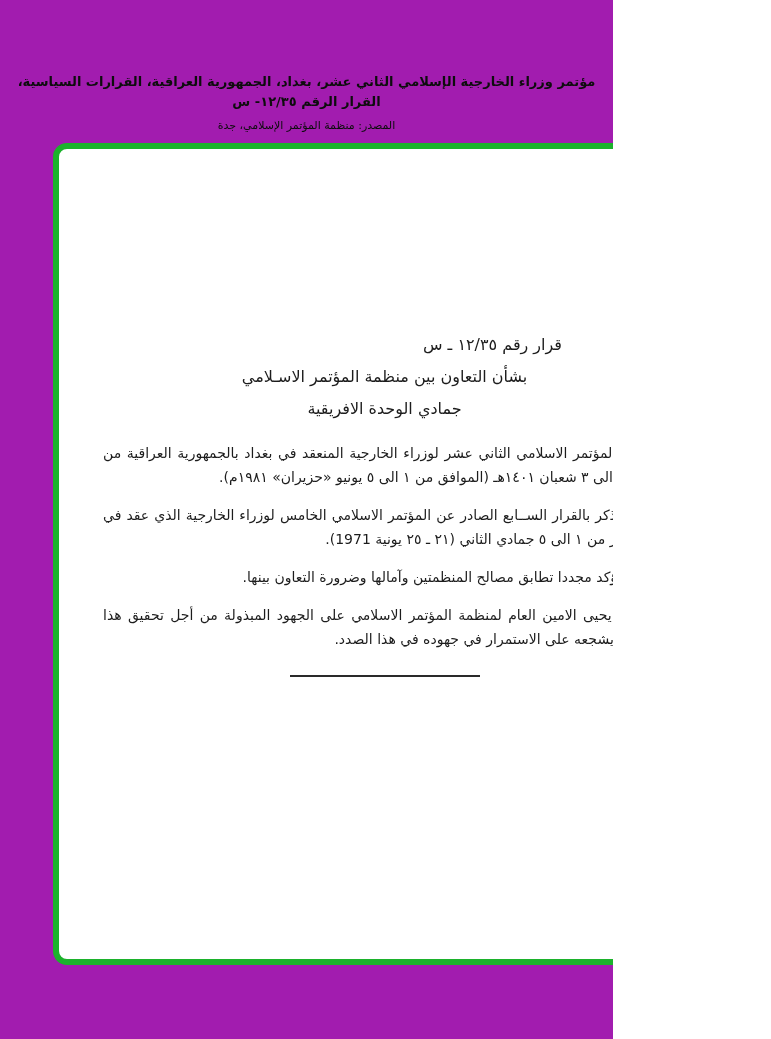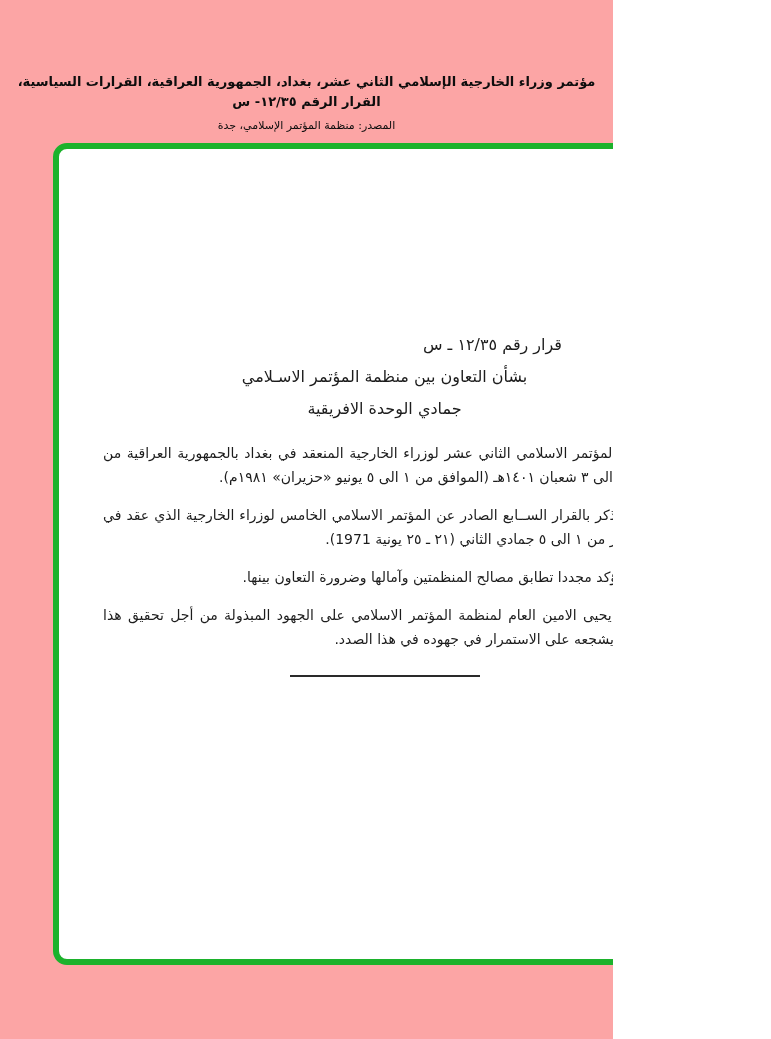--- a/index.html
+++ b/index.html
@@ -4,21 +4,21 @@
 <style>
   html, body {
     margin: 0;
     padding: 0;
     background: #ffffff;
   }
   .page {
     position: relative;
     width: 613px;
     height: 1039px;
-    background: #fca5a5;
+    background: #a21caf;
     overflow: hidden;
     font-family: "DejaVu Sans", sans-serif;
   }
   
   .citation {
     position: absolute;
     top: 72px;
     left: 0;
     width: 100%;
     direction: rtl;

